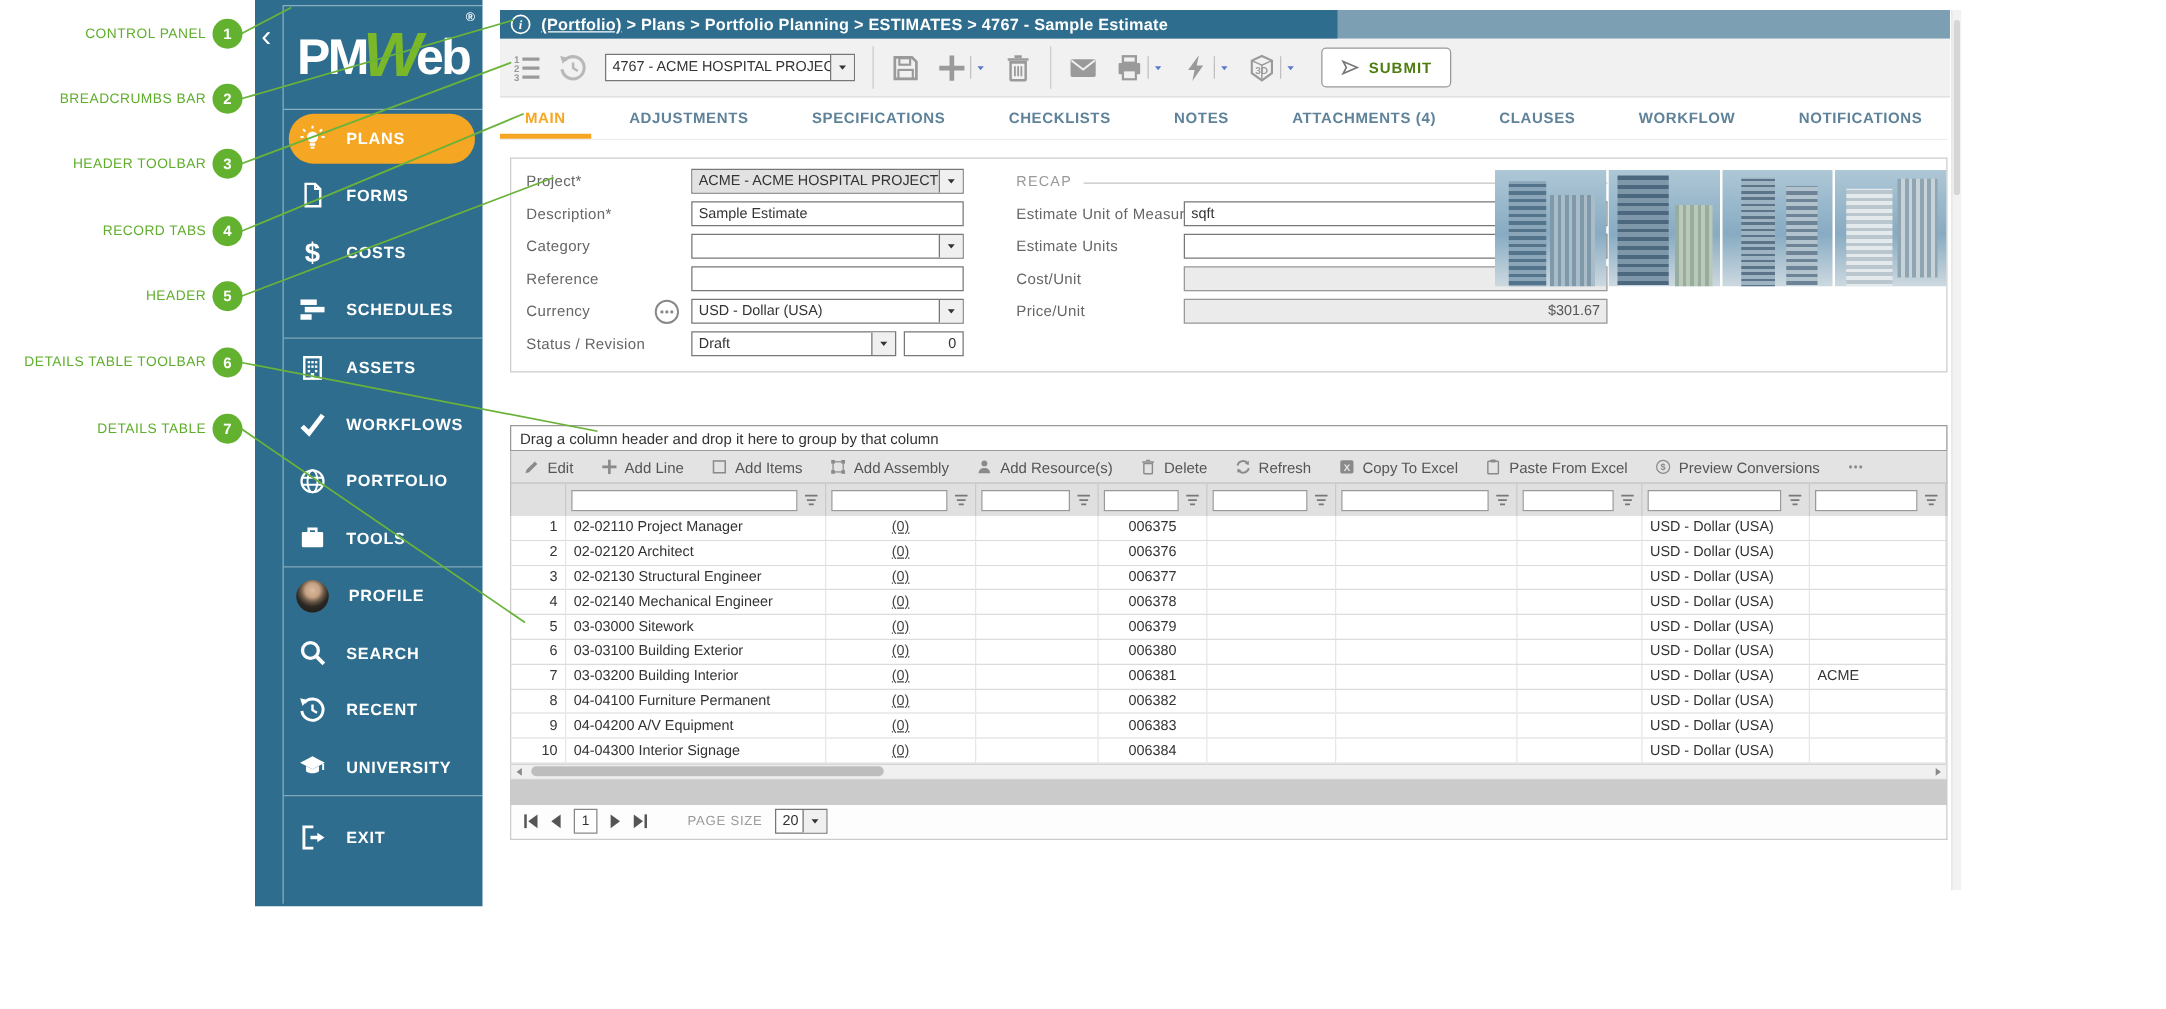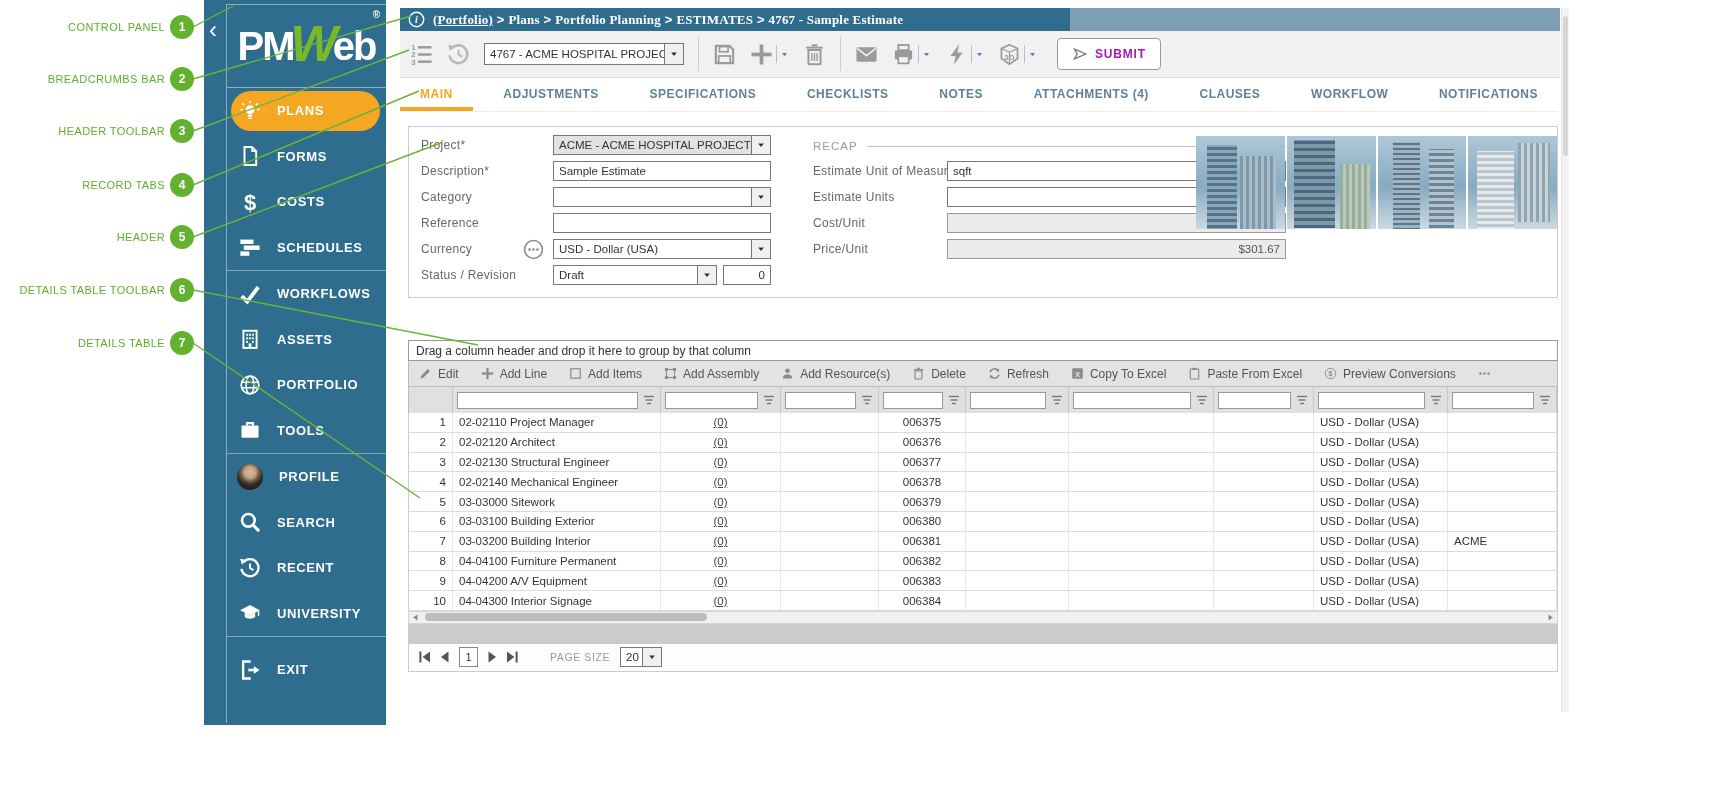--- a/index.html
+++ b/index.html
@@ -29,42 +29,42 @@
   .side-sep{border-top:1px solid rgba(255,255,255,.4);margin:0;}
   .side-exit-pad{height:10px;}
   .avatar{width:26px;height:26px;border-radius:50%;flex:0 0 26px;margin-left:-2px;
     background:radial-gradient(circle at 50% 32%,#d9bb9d 0%,#c5a183 26%,#6b5847 42%,#2b2723 60%,#1c1a18 100%);}
   
   .bread{position:absolute;left:400px;top:8px;width:1160px;height:23px;background:#7c9fb3;z-index:30;}
   .bread-dark{position:absolute;left:0;top:0;width:662px;height:23px;background:#2e6d8d;display:flex;align-items:center;gap:8px;padding-left:8px;}
   .bread .ic{width:17px;height:17px;color:#fff;flex:0 0 17px;}
   .bread .ic svg{width:100%;height:100%;}
   .bread-text{color:#fff;font-size:13px;font-weight:bold;letter-spacing:.2px;white-space:nowrap;}
-  .crumb{color:#fff;font-family:Liberation Serif, serif;}
+  .crumb{color:#fff;}
   .crumb.link{text-decoration:underline;cursor:pointer;}
   
   .htoolbar{position:absolute;left:400px;top:31px;width:1160px;height:47px;background:#f1f1f1;border-bottom:1px solid #ddd;
     display:flex;align-items:center;gap:14px;padding-left:10px;box-sizing:border-box;z-index:30;}
   .htoolbar .ic{width:23px;height:23px;color:#9a9a9a;display:flex;}
   .htoolbar .ic svg{width:100%;height:100%;}
   .ic.dim{color:#b8b8b8;}
   .tb-sep{width:1px;height:34px;background:#ccc;}
   .combo{display:flex;align-items:center;border:1px solid #777;background:#fff;height:22px;font-size:11.5px;box-sizing:border-box;}
   .combo .val{flex:1;padding:0 5px;white-space:nowrap;overflow:hidden;}
   .combo .arrow{width:18px;align-self:stretch;border-left:1px solid #777;background:#f0f0f0;display:flex;align-items:center;justify-content:center;}
   .combo .arrow svg{width:10px;height:10px;color:#333;}
   .rec-combo{width:200px;}
   .drop-split{display:flex;align-items:center;gap:3px;}
   .split-bar{width:1px;height:18px;background:#c0c0c0;}
   .mini-caret{width:9px;height:9px;color:#5a79c7;display:flex;}
   .mini-caret svg{width:100%;height:100%;}
   .submit-btn{display:flex;align-items:center;gap:7px;height:30px;padding:0 14px;background:#fff;border:1px solid #999;
     border-radius:4px;cursor:pointer;margin-left:6px;}
   .submit-btn .ic{width:16px;height:16px;color:#777;}
-  .submit-label{font-size:12px;font-weight:bold;letter-spacing:.8px;color:#a21caf;}
+  .submit-label{font-size:12px;font-weight:bold;letter-spacing:.8px;color:#4d7c0f;}
   
   .tabs{position:absolute;left:400px;top:80px;width:1158px;height:31px;display:flex;justify-content:space-between;
     align-items:stretch;z-index:30;border-bottom:1px solid #eee;}
   .tab{display:flex;align-items:center;padding:0 20px;font-size:12px;font-weight:bold;letter-spacing:.5px;color:#5e8299;
     cursor:pointer;border-bottom:4px solid transparent;box-sizing:border-box;white-space:nowrap;}
   .tab.active{color:#f5a623;border-bottom-color:#f5a623;}
   
   .hform{position:absolute;left:408px;top:126px;width:1150px;height:172px;border:1px solid #ccc;background:#fff;box-sizing:border-box;z-index:30;}
   .f-label{position:absolute;font-size:12px;color:#666;letter-spacing:.3px;white-space:nowrap;}
   .f-ctl{position:absolute;height:20px;box-sizing:border-box;}
@@ -232,43 +232,43 @@
                 <rect x="3.5" y="6.9" width="11.5" height="3.2" fill="currentColor"></rect>
                 <rect x="1" y="11.2" width="6.5" height="3.2" fill="currentColor"></rect>
               </svg>
             </span>
             <span class="side-label">SCHEDULES</span>
           </div>
           <div class="side-sep"></div>
           <div class="side-item">
     <span class="ic">
               <svg viewBox="0 0 16 16">
-                <path d="M2 9.5l4 4L14 3" fill="none" stroke="currentColor" stroke-width="2.8"></path>
-              </svg>
-            </span>
-            <span class="side-label">WORKFLOWS</span>
-          </div>
-          <div class="side-item">
-    <span class="ic">
-              <svg viewBox="0 0 16 16">
                 <rect x="3.2" y="2" width="9.6" height="12.5" fill="none" stroke="currentColor" stroke-width="1.4"></rect>
                 <g fill="currentColor">
                   <rect x="5.2" y="4.2" width="1.4" height="1.4"></rect>
                   <rect x="7.3" y="4.2" width="1.4" height="1.4"></rect>
                   <rect x="9.4" y="4.2" width="1.4" height="1.4"></rect>
                   <rect x="5.2" y="6.8" width="1.4" height="1.4"></rect>
                   <rect x="7.3" y="6.8" width="1.4" height="1.4"></rect>
                   <rect x="9.4" y="6.8" width="1.4" height="1.4"></rect>
                   <rect x="5.2" y="9.4" width="1.4" height="1.4"></rect>
                   <rect x="9.4" y="9.4" width="1.4" height="1.4"></rect>
                   <rect x="7" y="11.2" width="2" height="3.3"></rect>
                 </g>
               </svg>
             </span>
             <span class="side-label">ASSETS</span>
+          </div>
+          <div class="side-item">
+    <span class="ic">
+              <svg viewBox="0 0 16 16">
+                <path d="M2 9.5l4 4L14 3" fill="none" stroke="currentColor" stroke-width="2.8"></path>
+              </svg>
+            </span>
+            <span class="side-label">WORKFLOWS</span>
           </div>
           <div class="side-item">
     <span class="ic">
               <svg viewBox="0 0 16 16" fill="none" stroke="currentColor">
                 <circle cx="8" cy="8" r="6.4" stroke-width="1.3"></circle>
                 <ellipse cx="8" cy="8" rx="2.9" ry="6.4" stroke-width="1.1"></ellipse>
                 <line x1="1.8" y1="6" x2="14.2" y2="6" stroke-width="1.1"></line>
                 <line x1="1.8" y1="10" x2="14.2" y2="10" stroke-width="1.1"></line>
               </svg>
             </span>

